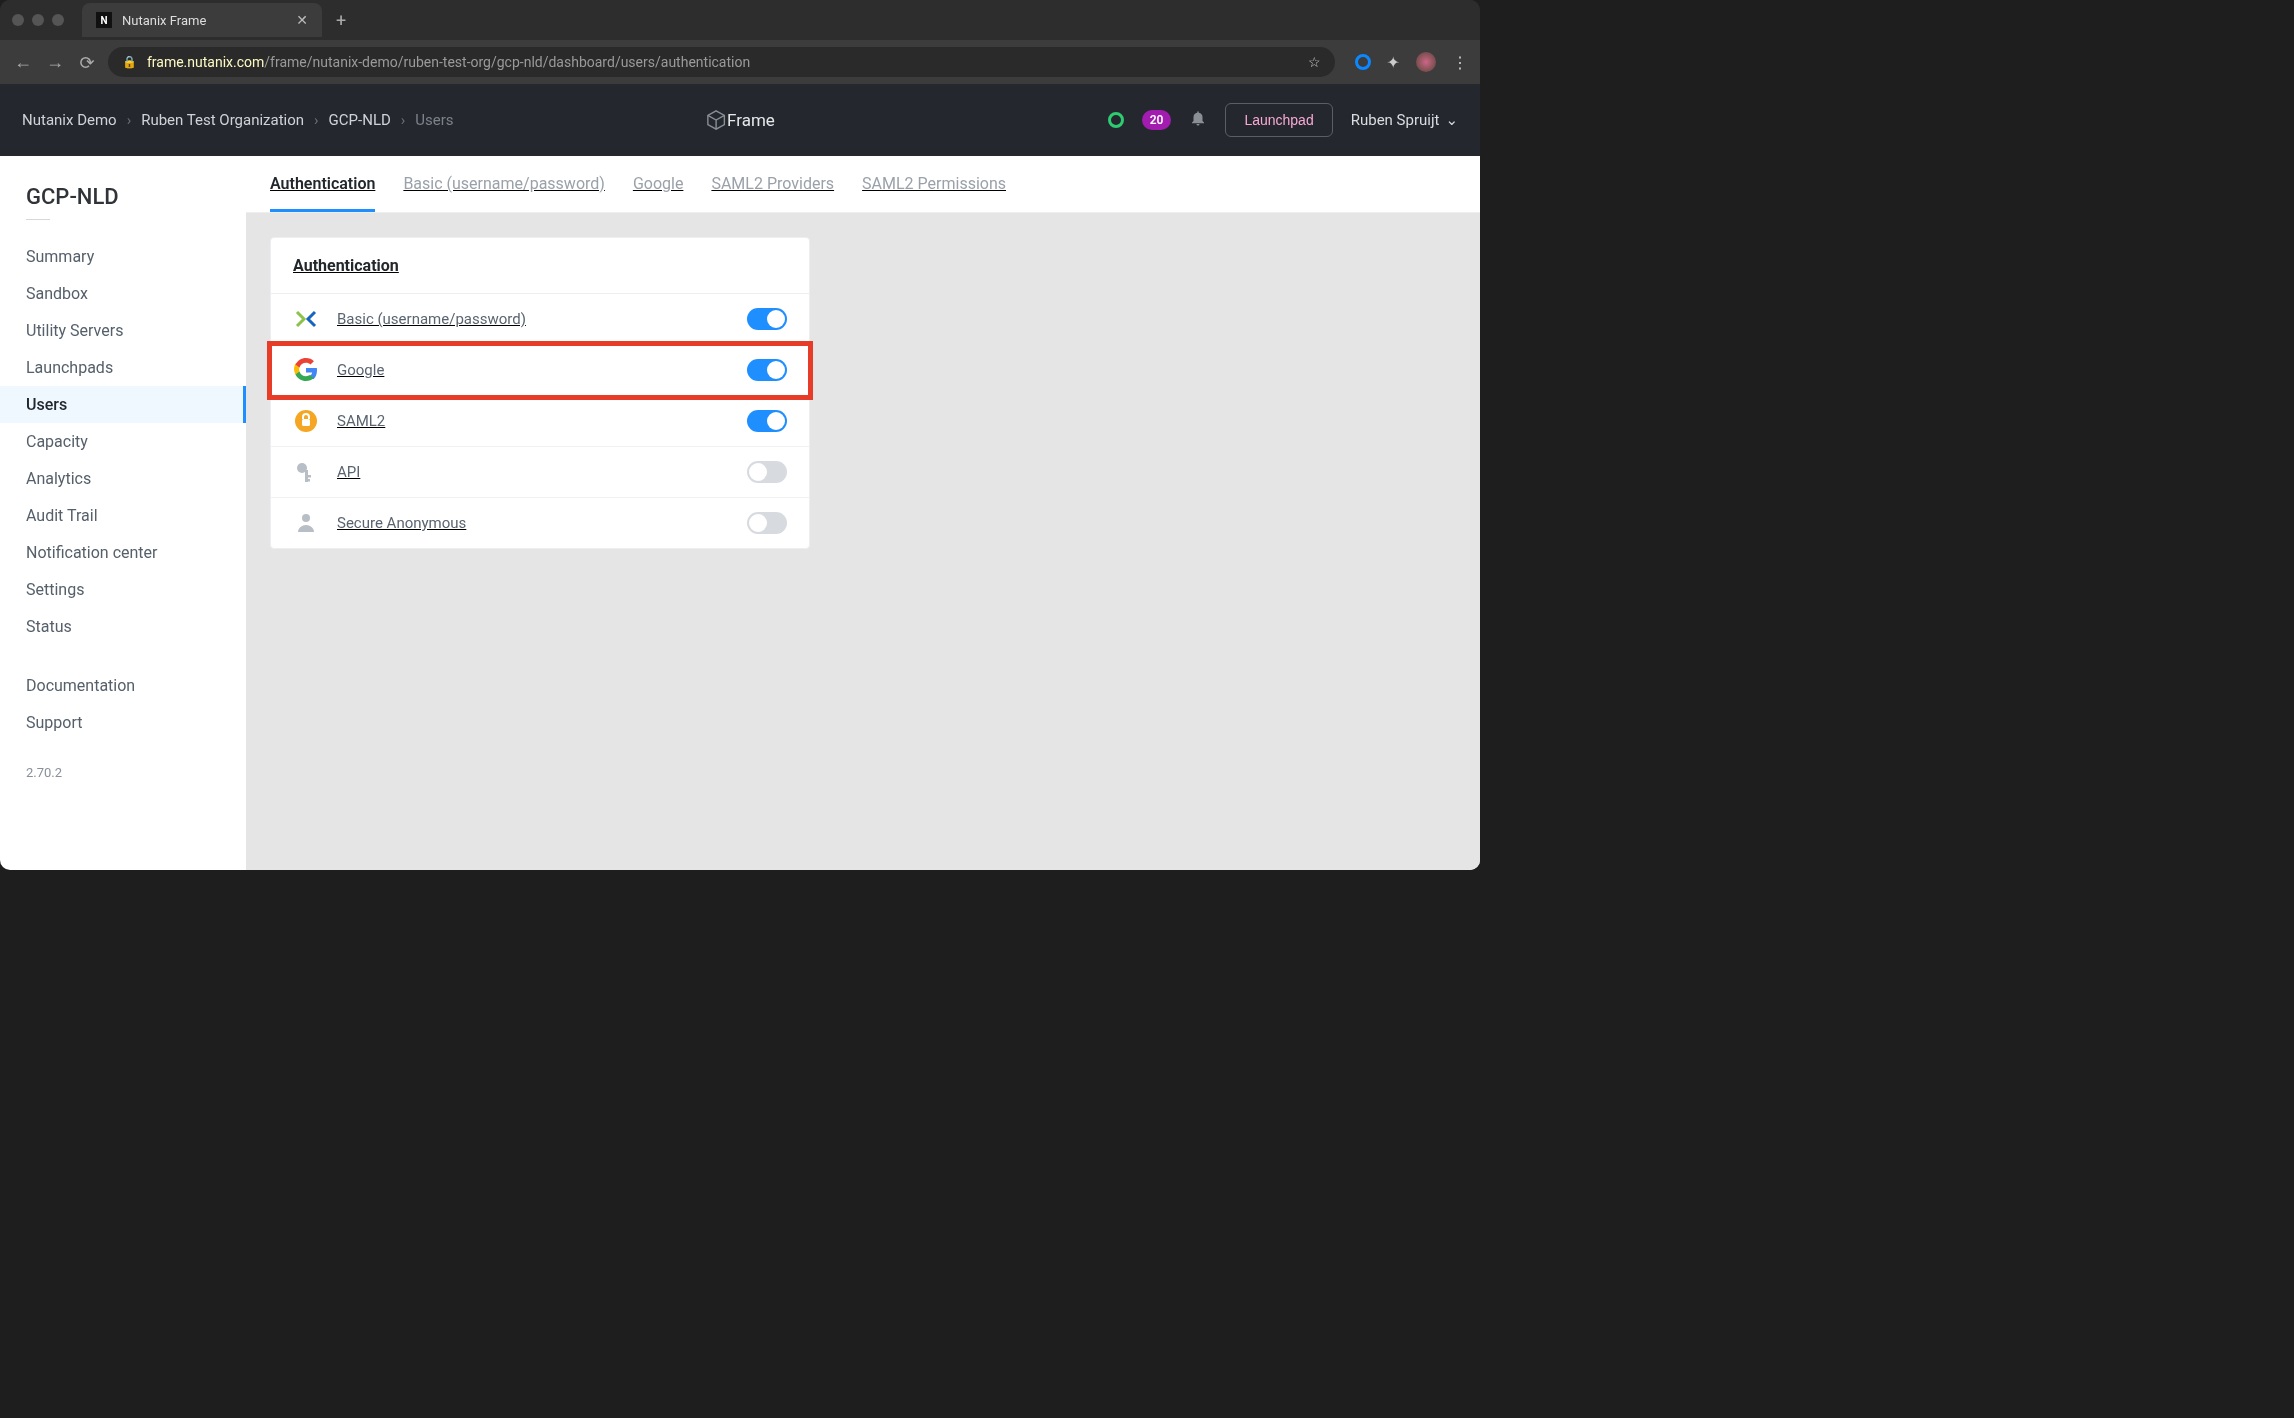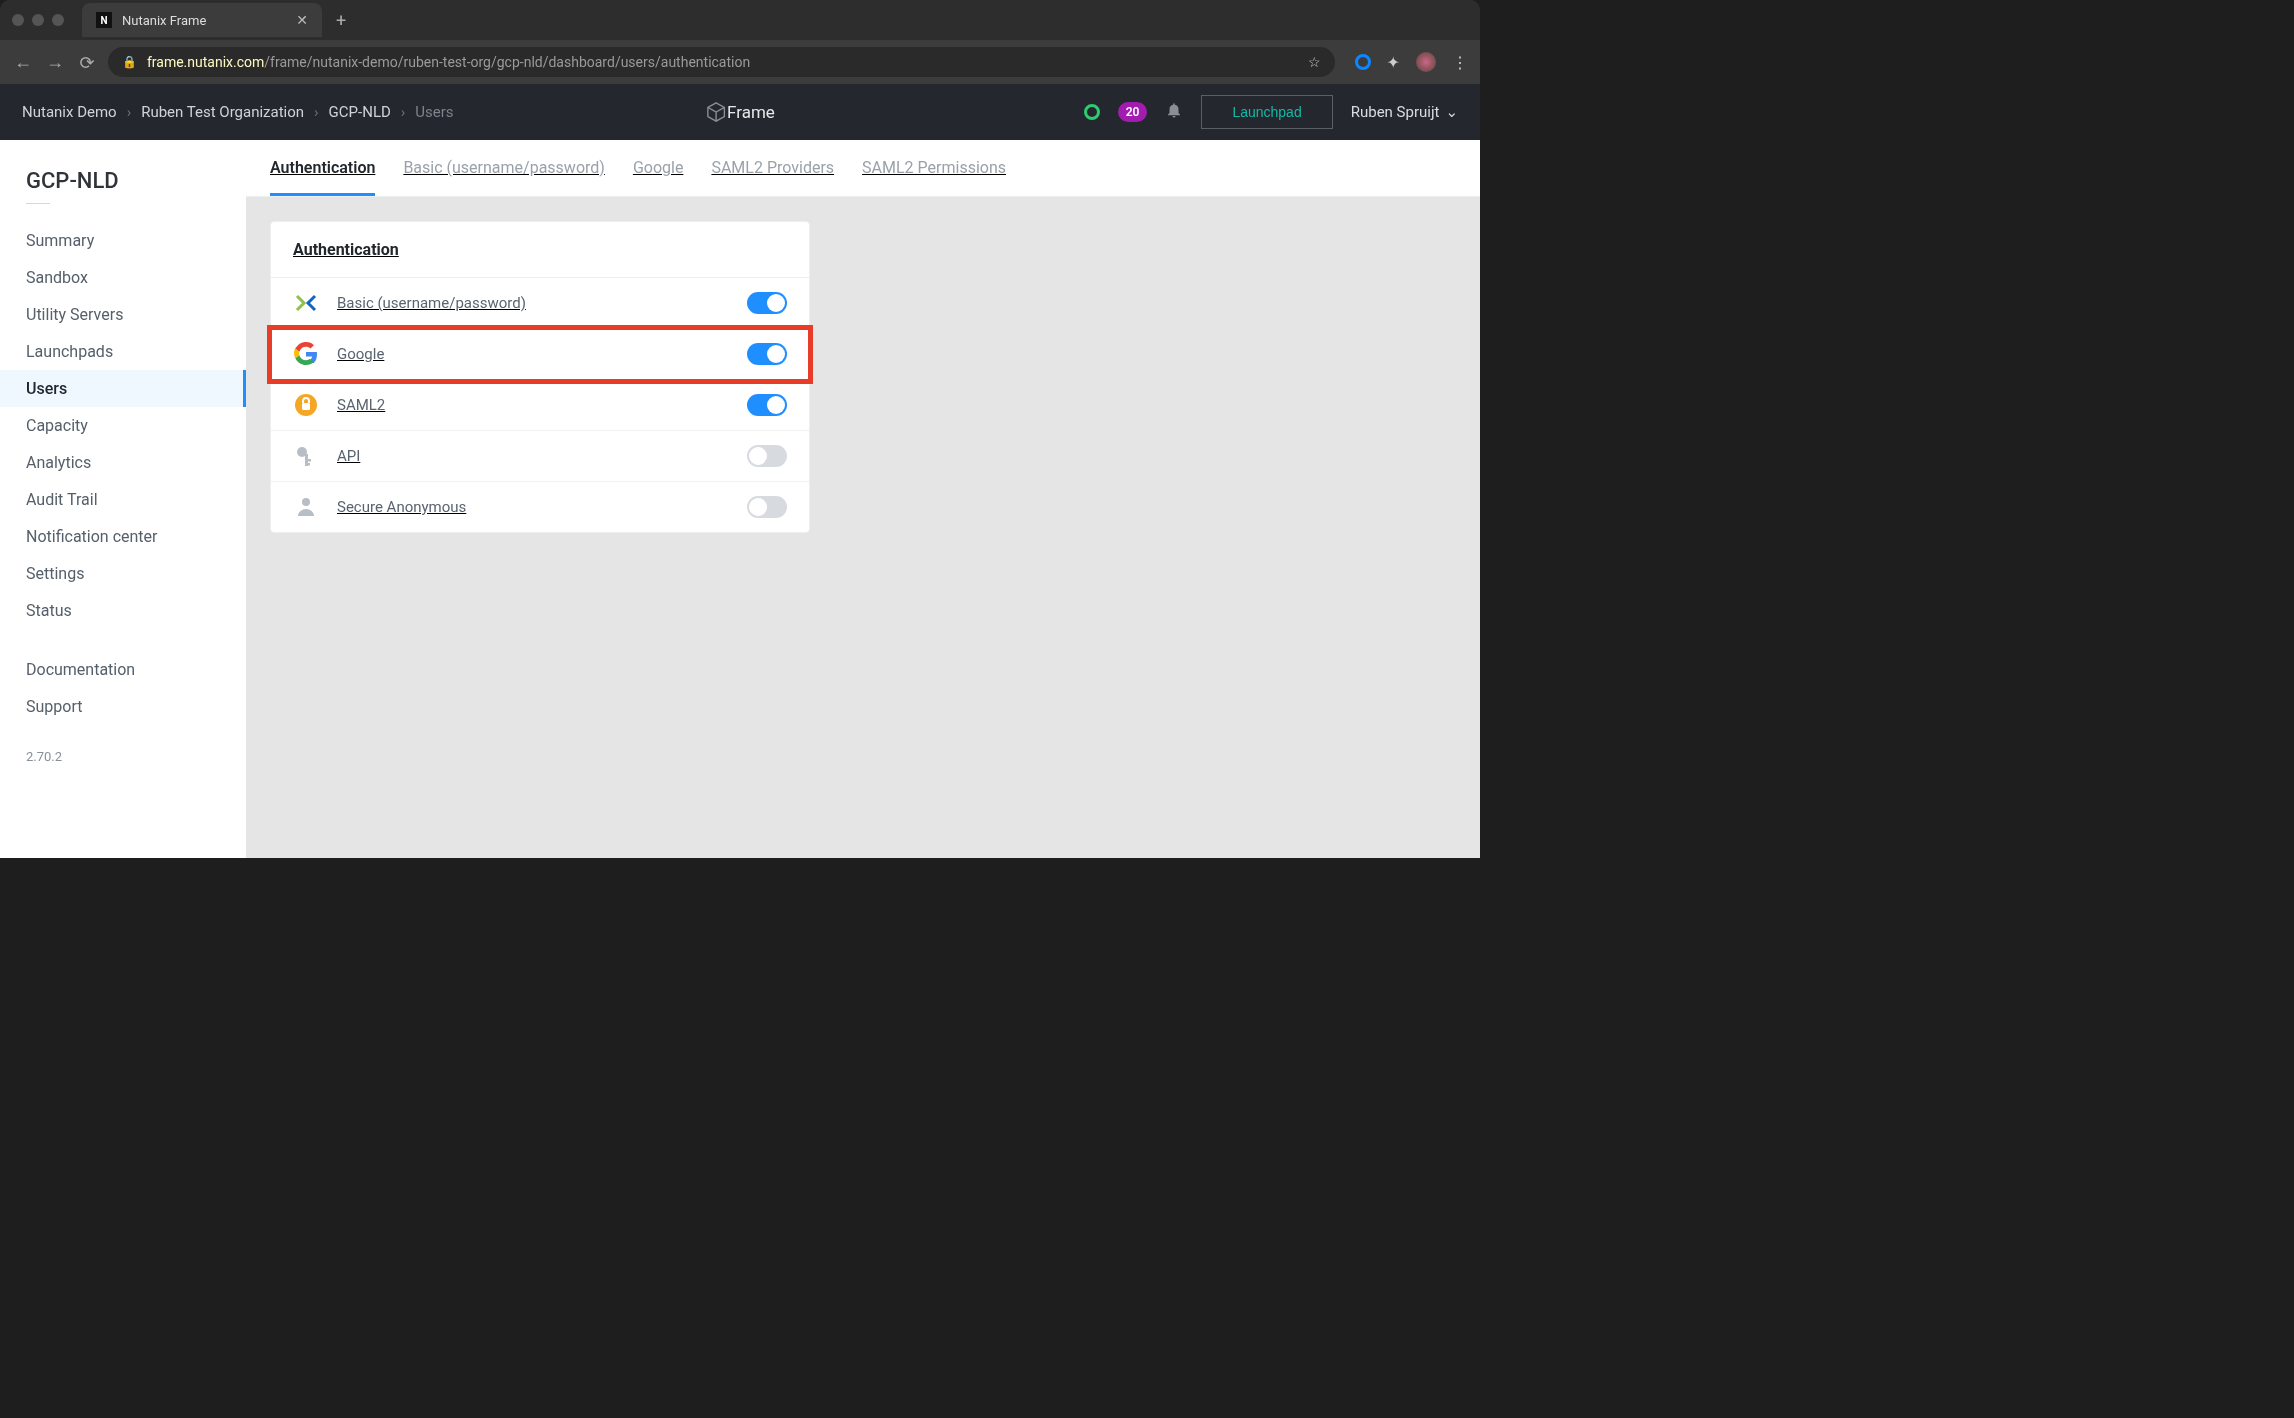--- a/index.html
+++ b/index.html
@@ -46,37 +46,37 @@
   .url-host { color: #fef9c3; }
   .url-path { color: #9a9a9a; }
   .addr-icons { display: flex; align-items: center; gap: 16px; margin-left: 10px; }
   .addr-icons span { color: #ccc; font-size: 16px; }
   .ring { width: 16px; height: 16px; border: 3px solid #0b87ff; border-radius: 50%; display:inline-block; }
   .avatar-dot { width: 20px; height: 20px; border-radius: 50%; background: radial-gradient(circle,#c68,#543); }
   .kebab { color:#ccc; font-size:18px; }
 
   
   .app-header {
-    background: #24282e; height: 56px; display: flex; align-items: center;
+    background: #24282e; height: 72px; display: flex; align-items: center;
     padding: 0 22px; color: #cfd3d8; font-size: 15px;
   }
   .crumbs { display: flex; gap: 10px; align-items: center; }
   .crumbs .sep { color: #6a6f76; }
   .crumbs .fade { color: #7d828a; }
   .brand {
     position: absolute; left: 50%; transform: translateX(-50%);
     display: flex; align-items: center; gap: 0; color: #e6e8ea; font-size: 17px;
   }
   .cube { width: 22px; height: 22px; position: relative; }
   .header-right { margin-left: auto; display: flex; align-items: center; gap: 18px; }
   .status-ring { width: 16px; height: 16px; border: 3px solid #2ecc71; border-radius:50%; }
   .badge { background:#a21caf; color:#fff; font-size:12px; padding:3px 8px; border-radius: 12px; font-weight:600; }
   .bell { color:#8a8f96; font-size:18px; }
   .launchpad-btn {
-    border:1px solid #5a5f66; border-radius:0; padding:8px 30px; color:#14b8a6;
+    border:1px solid #5a5f66; border-radius:6px; padding:8px 18px; color:#f9a8d4;
     background: transparent; font-size:14px; cursor:pointer;
   }
   .user-menu { color:#d9dce0; font-size:15px; display:flex; align-items:flex-end; gap:6px; cursor:pointer;}
 
   
   .content { display:flex; background:#fff; height: calc(870px - 40px - 44px - 68px); }
   .sidebar { width: 246px; padding: 28px 0 0 0; }
   .sidebar h2 { font-size:22px; font-weight:500; color:#303438; padding: 0 26px 10px; }
   .side-underline { width: 24px; height:1px; background:#d6d9dc; margin: 0 26px 18px; }
   .side-item {

